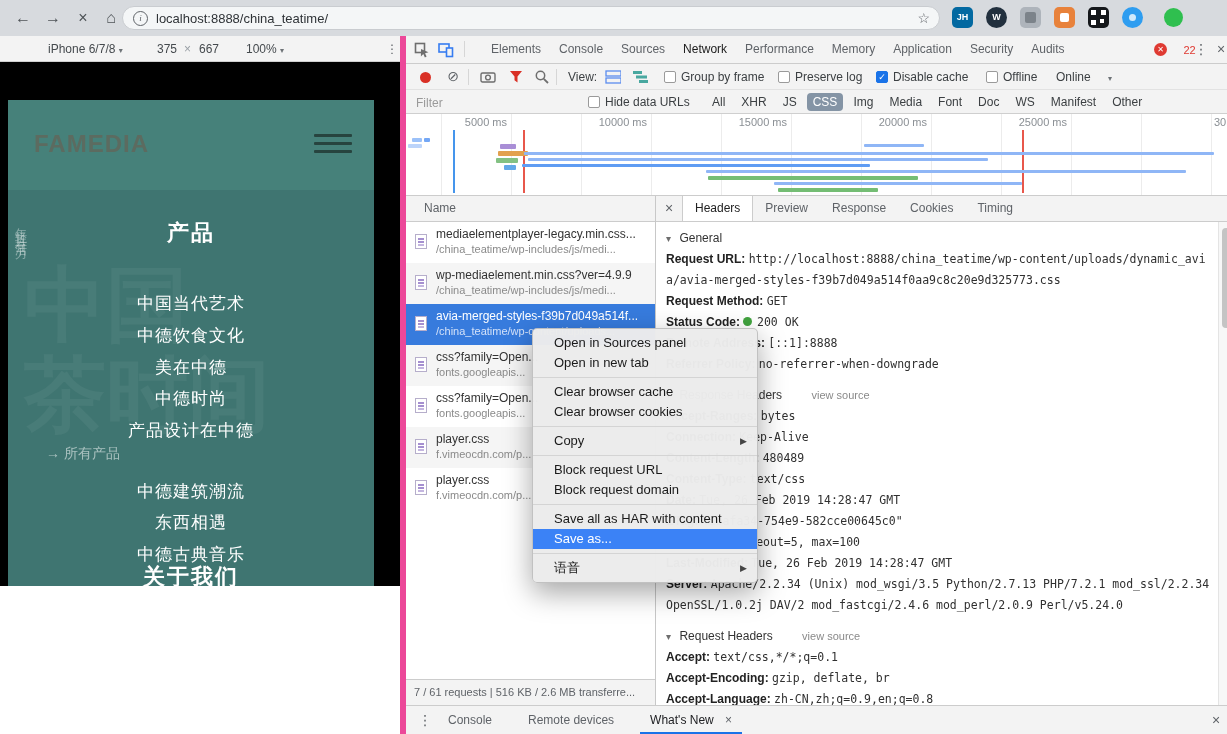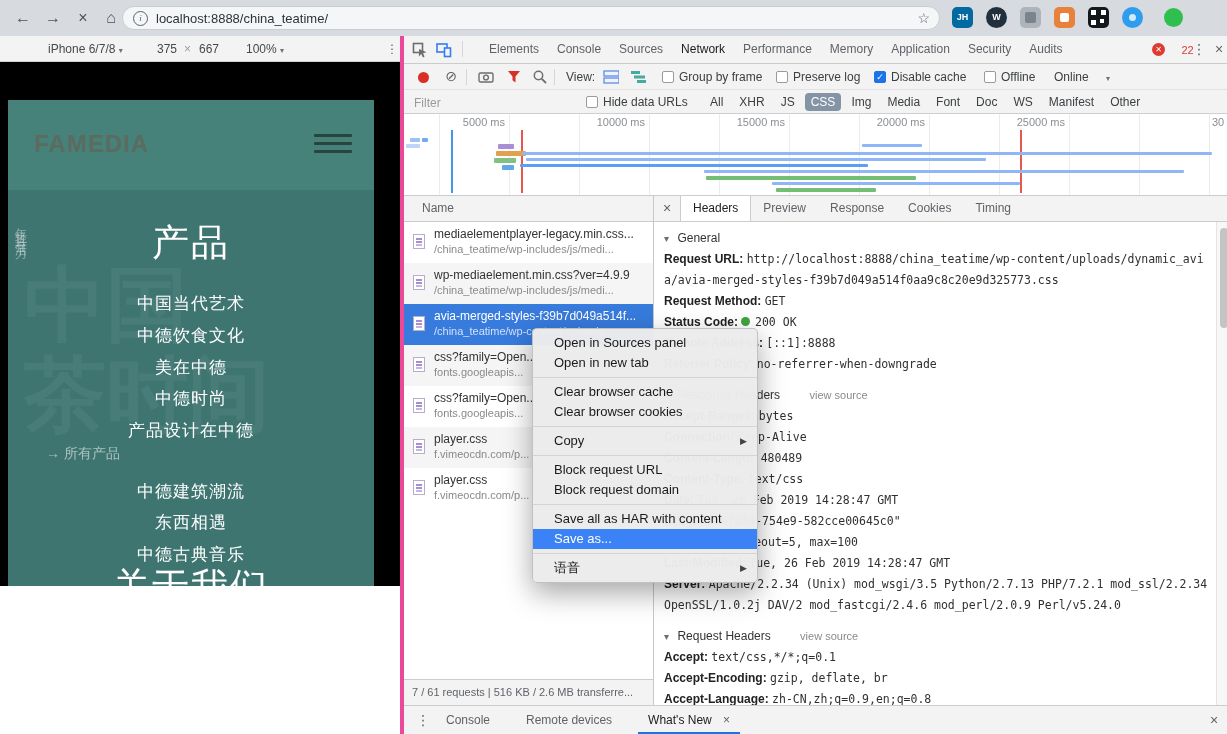--- a/index.html
+++ b/index.html
@@ -25,26 +25,26 @@
   .caret{font-size:8px;color:#6e7377;}
   .page{left:0;top:62px;width:400px;height:524px;background:#000;overflow:hidden;}
   .teal{position:absolute;left:8px;top:38px;width:366px;height:634px;background:#3f7571;overflow:hidden;}
   .site-head{position:absolute;left:0;top:0;width:100%;height:90px;background:#46817a;}
   .logo{position:absolute;left:26px;top:30px;font-size:24px;font-weight:bold;letter-spacing:1px;color:#5c6b60;}
   .burger{position:absolute;right:22px;top:34px;width:38px;height:20px;}
   .burger i{display:block;height:3px;background:#27443f;margin-bottom:5px;border-radius:1px;}
   .v-tag{position:absolute;left:4px;top:118px;writing-mode:vertical-rl;font-size:12px;letter-spacing:4px;color:rgba(255,255,255,.4);}
   .wm{position:absolute;left:16px;top:160px;font-size:82px;line-height:1.1;color:rgba(255,255,255,.05);font-weight:bold;}
   .menu-item{position:absolute;left:0;right:0;text-align:center;color:#fff;}
-  .mi-xl{font-size:37px;letter-spacing:2px;}
+  .mi-xl{font-size:22px;letter-spacing:2px;font-weight:bold;}
   .mi-md{font-size:17px;letter-spacing:1px;}
   .mi-sm{font-size:14px;color:rgba(255,255,255,.55);text-align:left;left:38px;right:auto;}
 
   
-  .devtools{left:400px;top:36px;width:827px;height:698px;background:#0f766e;border-left:4px solid #ec4899;box-sizing:border-box;}
+  .devtools{left:400px;top:36px;width:827px;height:698px;background:#0f766e;border-left:6px solid #ec4899;box-sizing:border-box;}
   .dt-row{position:absolute;left:0;width:827px;background:#f3f3f3;box-sizing:border-box;}
   .dt-tabs{top:0;height:28px;border-bottom:1px solid #ccc;}
   .dt-tab{float:left;padding:0 9px;font-size:12px;line-height:27px;color:#5f6368;cursor:default;}
   .dt-tab.active{color:#1b1b1b;}
   .tabs-flow{position:absolute;left:76px;top:0;height:28px;}
   .err-badge{position:absolute;left:748px;top:7px;height:14px;}
   .err-circle{display:inline-block;width:13px;height:13px;border-radius:50%;background:#df3a32;color:#fff;font-size:8px;
               line-height:13px;text-align:center;vertical-align:top;}
   .err-num{display:inline-block;color:#df3a32;font-size:11px;line-height:14px;margin-left:12px;vertical-align:top;}
   .gly{color:#5f6368;text-align:center;}

